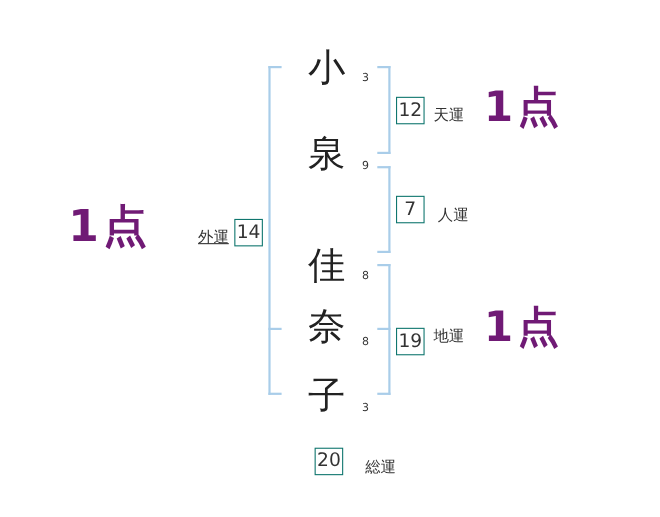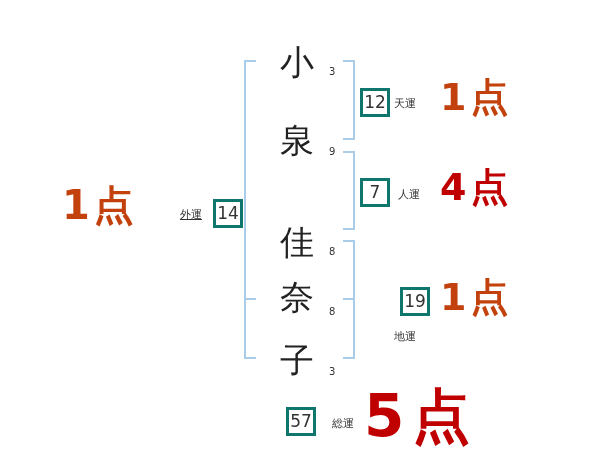--- a/index.html
+++ b/index.html
@@ -1,24 +1,24 @@
 <!DOCTYPE html>
 <html><head>
 <meta charset="utf-8">
 <style>
   body { margin:0; background:#fff; }
   #stage { position:relative; width:600px; height:470px; background:#fff; overflow:hidden;
     font-family:"DejaVu Sans", sans-serif; color:#222; }
   .abs { position:absolute; }
   .char { font-size:34px; line-height:40px; width:40px; text-align:center; color:#222; }
   .stroke { font-size:10px; color:#333; }
-  .box { border:3px solid #0f766e; width:24px; height:23px; font-size:17px; line-height:23px; text-align:center; color:#333; }
-  .lbl { font-size:11px; color:#333; }
+  .box { border:1px solid #0f766e; width:24px; height:23px; font-size:17px; line-height:23px; text-align:center; color:#333; }
+  .lbl { font-size:14px; color:#333; }
   .score { font-weight:bold; letter-spacing:4px; }
-  .blue { color:#c2410c; }
+  .blue { color:#701a75; }
   .red { color:#c00000; }
   .line { position:absolute; background:#a9cde9; }
 </style>
 </head>
 <body>
 
 <div id="stage">
 
   <div class="line" style="left:244px;top:60px;width:2px;height:299px;"></div>
   <div class="line" style="left:244px;top:60px;width:12px;height:2px;"></div>
@@ -48,26 +48,24 @@
   <div class="abs stroke" style="left:329px;top:306px;">8</div>
   <div class="abs char" style="left:277px;top:340px;">子</div>
   <div class="abs stroke" style="left:329px;top:366px;">3</div>
 
   <div class="abs box" style="left:360px;top:88px;">12</div>
   <div class="abs lbl" style="left:394px;top:96px;">天運</div>
   <div class="abs score blue" style="left:440px;top:72px;font-size:38px;">1点</div>
 
   <div class="abs box" style="left:360px;top:178px;">7</div>
   <div class="abs lbl" style="left:398px;top:187px;">人運</div>
-  <div class="abs score red" style="left:440px;top:162px;font-size:38px;">4点</div>
 
-  <div class="abs box" style="left:360px;top:287px;margin-left:40px;">19</div>
-  <div class="abs lbl" style="left:394px;top:297px;margin-top:32px;">地運</div>
+  <div class="abs box" style="left:360px;top:298px;">19</div>
+  <div class="abs lbl" style="left:394px;top:297px;">地運</div>
   <div class="abs score blue" style="left:440px;top:272px;font-size:38px;">1点</div>
 
   <div class="abs lbl" style="left:180px;top:207px;text-decoration:underline;">外運</div>
   <div class="abs box" style="left:213px;top:199px;">14</div>
   <div class="abs score blue" style="left:62px;top:178px;font-size:40px;">1点</div>
 
-  <div class="abs box" style="left:286px;top:407px;">57</div>
+  <div class="abs box" style="left:286px;top:407px;">20</div>
   <div class="abs lbl" style="left:332px;top:416px;">総運</div>
-  <div class="abs score red" style="left:364px;top:378px;font-size:58px;letter-spacing:8px;">5点</div>
 </div>
 
 </body></html>

